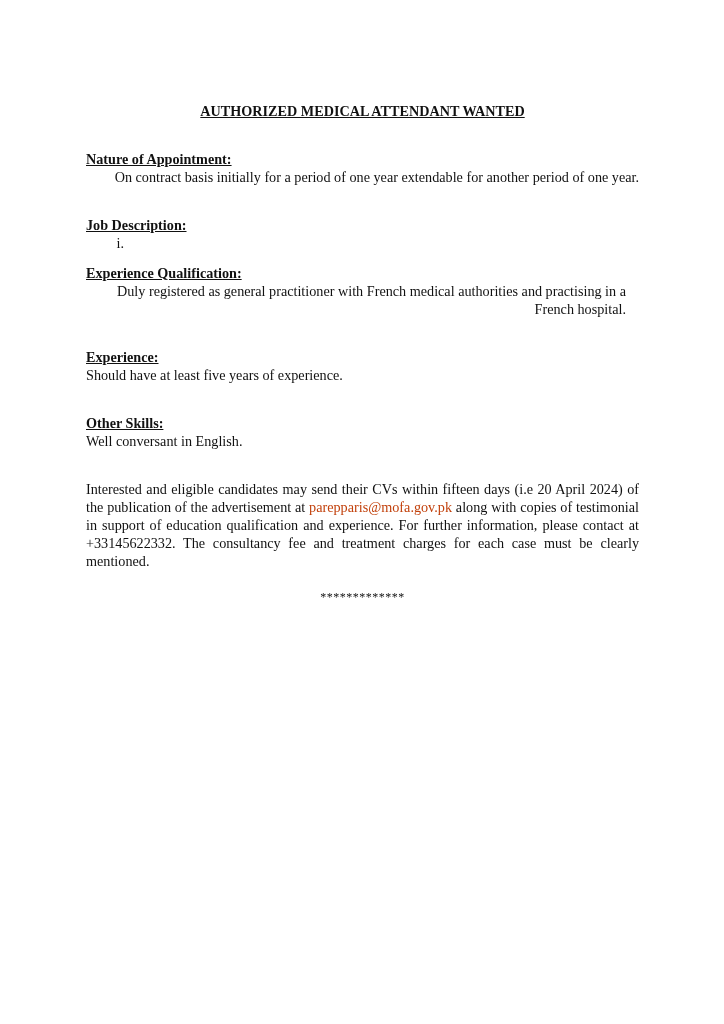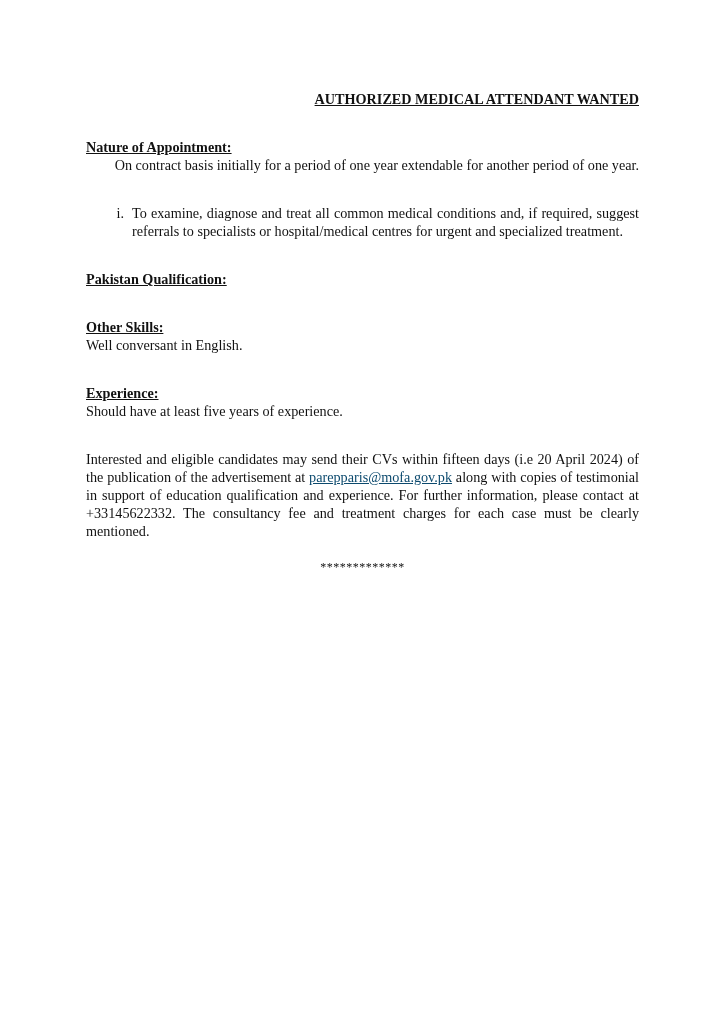--- a/index.html
+++ b/index.html
@@ -3,64 +3,66 @@
   <meta charset="utf-8">
   <style>
     html, body { margin: 0; padding: 0; background: #ffffff; }
     body { width: 724px; height: 1024px; position: relative; overflow: hidden; }
     .page {
       position: absolute; left: 86px; top: 86px; width: 553px;
       font-family: "Liberation Serif", serif; font-size: 14.2px; line-height: 18px;
       color: #111111;
     }
     .title {
-      text-align: right; font-weight: bold; text-decoration: underline;
-      font-size: 14.2px; margin: 4px 0 14px 0;
+      text-align: center; font-weight: bold; text-decoration: underline;
+      font-size: 14.2px; margin: 16px 0 14px 0;
     }
     p { margin: 0; text-align: justify; }
     .section { margin-top: 30px; }
     .heading { font-weight: bold; text-decoration: underline; margin: 0; }
     .list { margin: 0; padding: 0; list-style: none; }
     .list li { position: relative; padding-left: 46px; text-align: justify; }
     .list li .num { position: absolute; left: 0; width: 38px; text-align: right; }
-    .link { color: #0c4a6e; text-decoration: underline; }
+    .link { color: #c2410c; }
     .stars { text-align: center; margin-top: 18px; letter-spacing: 0.5px; font-size: 12px; }
     .left { text-align: right; }
     .narrow { width: 540px; }
   </style>
 </head>
 <body>
 
 <div class="page">
   <div class="title">AUTHORIZED MEDICAL ATTENDANT WANTED</div>
 
 
   <div class="section">
     <div class="heading">Nature of Appointment:</div>
     <p class="left">On contract basis initially for a period of one year extendable for another period of one year.</p>
   </div>
 
   <div class="section">
+    <div class="heading">Job Description:</div>
     <ul class="list">
-      <li><span class="num">i.</span><span>To examine, diagnose and treat all common medical conditions and, if required, suggest referrals to specialists or hospital/medical centres for urgent and specialized treatment.</span></li>
+      <li><span class="num">i.</span></li>
     </ul>
   </div>
 
   <div class="section">
-    <div class="heading">Pakistan Qualification:</div>
+    <div class="heading">Experience Qualification:</div>
+    <p class="left narrow">Duly registered as general practitioner with French medical authorities and practising in a French hospital.</p>
+  </div>
+
+  <div class="section">
+    <div class="heading">Experience:</div>
+    <p>Should have at least five years of experience.</p>
   </div>
 
   <div class="section">
     <div class="heading">Other Skills:</div>
     <p>Well conversant in English.</p>
-  </div>
-
-  <div class="section">
-    <div class="heading">Experience:</div>
-    <p>Should have at least five years of experience.</p>
   </div>
 
   <div class="section">
     <p><span>Interested and eligible candidates may send their CVs within fifteen days (i.e 20 April 2024) of the publication of the advertisement at </span><a class="link">parepparis@mofa.gov.pk</a><span> along with copies of testimonial in support of education qualification and experience. For further information, please contact at +33145622332. The consultancy fee and treatment charges for each case must be clearly mentioned.</span></p>
   </div>
 
   <div class="stars">*************</div>
 </div>
 
 </body></html>

